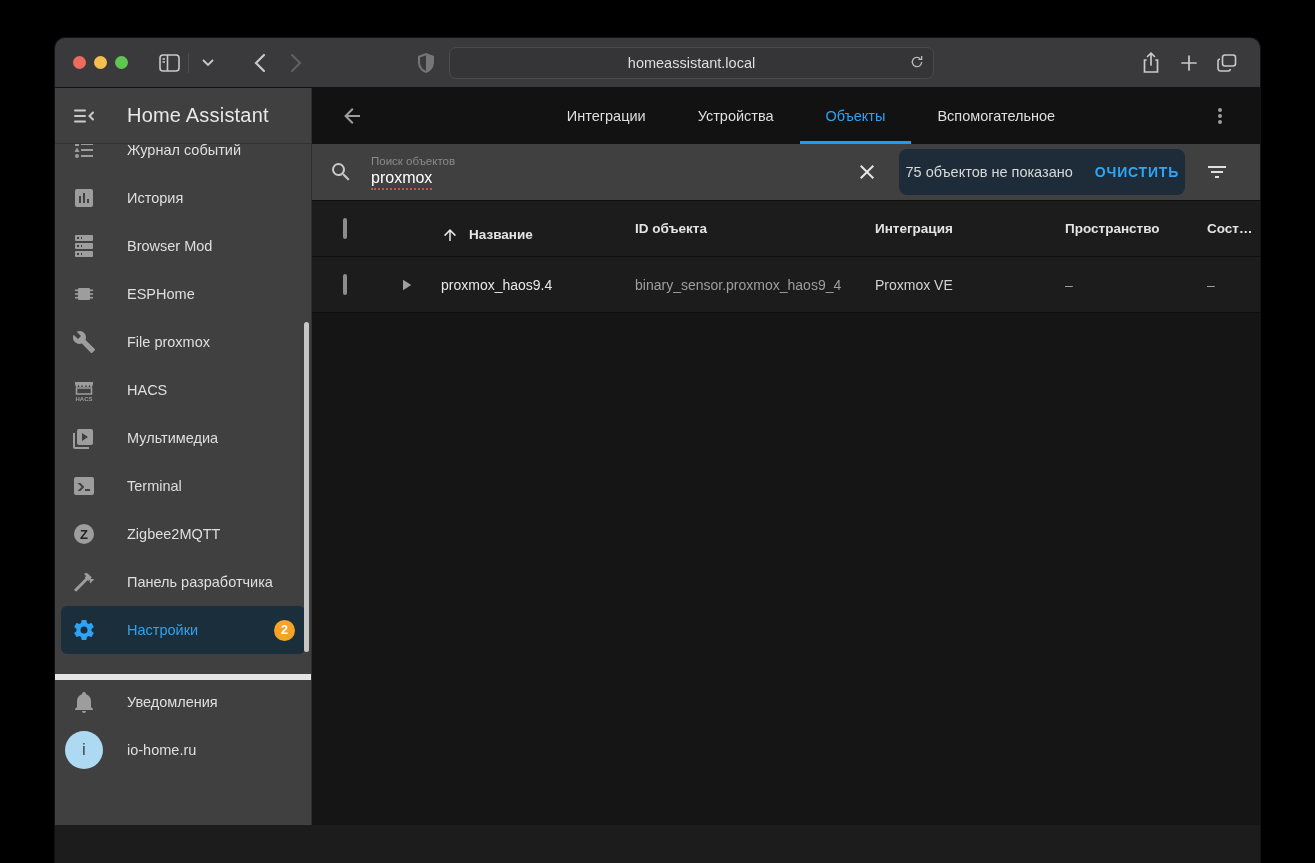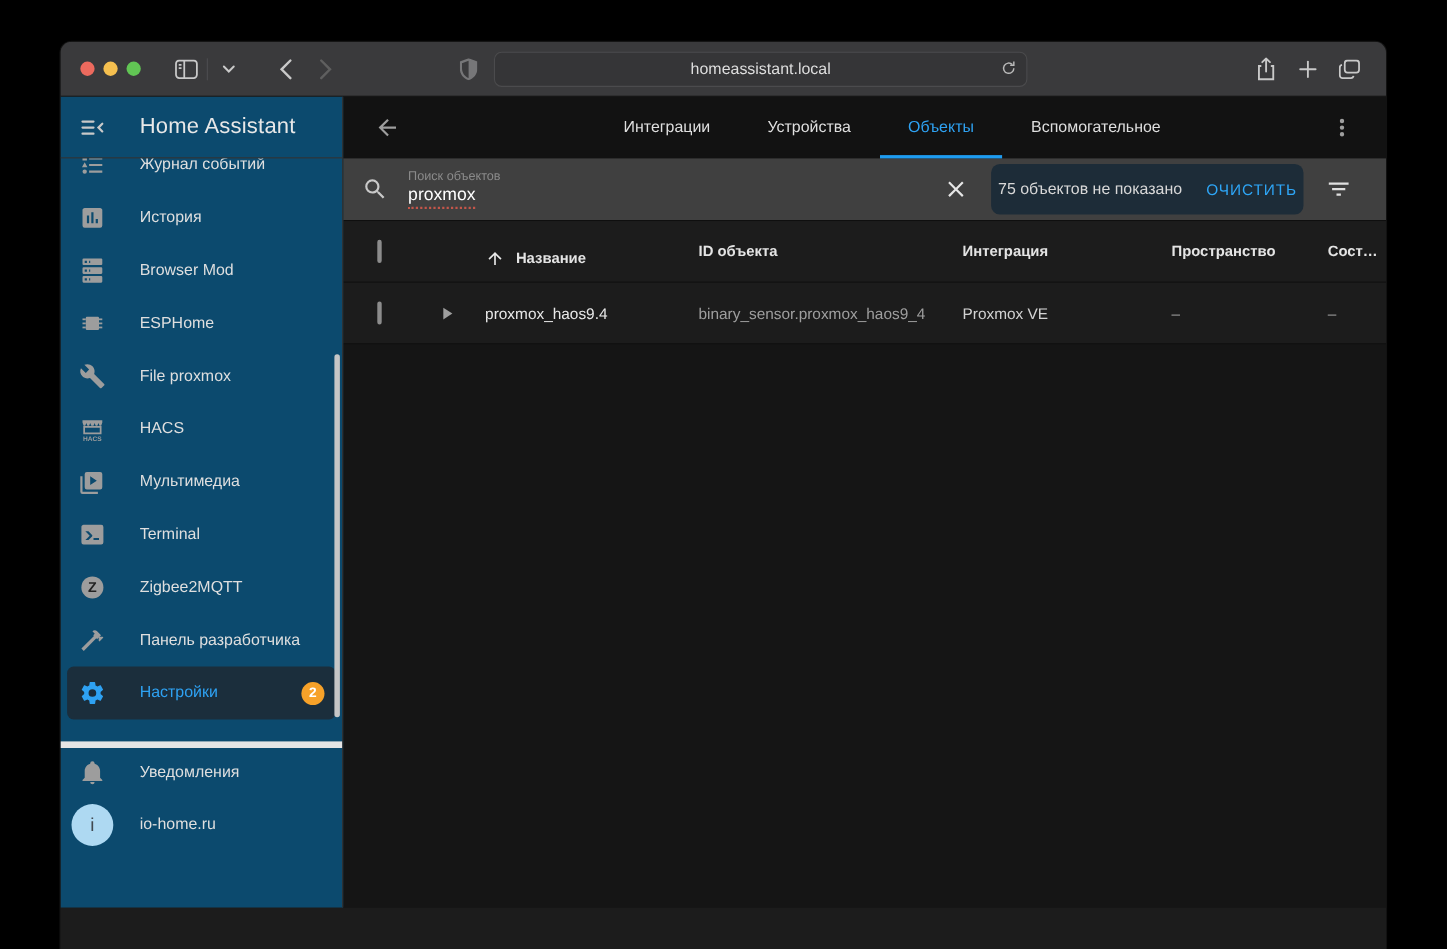--- a/index.html
+++ b/index.html
@@ -25,21 +25,21 @@
   .urlbar { margin-left:8px; width:485px; height:32px; background:#353537; border:1px solid #4b4b4d;
             border-radius:7px; display:flex; align-items:center; justify-content:center; position:relative; }
   .urlbar .url-text { color:#dedede; font-size:14.5px; }
   .reload { position:absolute; right:8px; top:5px; color:#b9b9b9; }
   .tb-right { margin-left:auto; display:flex; align-items:center; gap:8px; margin-right:18px; color:#c9c9c9; }
 
   
   .app { display:flex; height:737px; }
 
   
-  .sidebar { width:257px; background:#0c4a6e; border-right:1px solid #303030; display:flex; flex-direction:column; position:relative; }
+  .sidebar { width:257px; background:#404040; border-right:1px solid #303030; display:flex; flex-direction:column; position:relative; }
   .sb-header { height:56px; min-height:56px; display:flex; align-items:center; padding-left:17px; border-bottom:1px solid #333; }
   .sb-header .menu-ic { width:24px; color:#c9c9c9; }
   .sb-title { margin-left:31px; font-size:20px; color:#e8e8e8; letter-spacing:.2px; white-space:nowrap; }
   .sb-list { flex:1; overflow:hidden; padding-top:0; }
   .sb-item { height:48px; display:flex; align-items:center; padding-left:17px; cursor:pointer; }
   .sb-item:first-child { margin-top:-18px; }
   .sb-item .ic { width:24px; height:24px; color:#9d9d9d; flex:none; }
   .sb-item .lbl { margin-left:31px; font-size:14.5px; font-weight:500; color:#dfdfdf; white-space:nowrap; }
   .sb-item.selected { margin:0 6px; padding-left:11px; padding-right:10px; border-radius:6px; background:#1b2e3c; }
   .sb-item.selected .ic { color:#2ea2f3; }
@@ -65,21 +65,21 @@
   .kebab { margin-right:28px; width:24px; color:#9e9e9e; }
 
   .searchrow { height:57px; min-height:57px; background:#404040; display:flex; align-items:center; border-bottom:1px solid #0f0f0f; }
   .magnify { margin-left:17px; width:24px; color:#c9c9c9; flex:none; }
   .search-field { margin-left:18px; display:flex; flex-direction:column; }
   .search-label { font-size:11.5px; color:#8a8a8a; margin-bottom:2px; }
   .search-value { font-size:16px; color:#fff; width:max-content; border-bottom:2px dotted #c4564a; padding-bottom:1px; }
   .clear-x { margin-left:auto; width:24px; color:#e6e6e6; cursor:pointer; flex:none; }
   .banner { margin-left:20px; height:46px; background:#1d2c38; border-radius:8px; display:flex; align-items:center; padding:0 6px; }
   .banner-text { font-size:14.5px; color:#d8d8d8; white-space:nowrap; }
-  .banner-action { margin-left:22px; background:none; border:none; font-family:inherit; font-size:14px; font-weight:400;
+  .banner-action { margin-left:22px; background:none; border:none; font-family:inherit; font-size:14px; font-weight:700;
                    letter-spacing:.8px; color:#2ea6f7; cursor:pointer; white-space:nowrap; }
   .filter-ic { margin-left:20px; margin-right:31px; width:24px; color:#e0e0e0; cursor:pointer; flex:none; }
 
   .grid-row { display:grid; grid-template-columns:70px 48px 205px 240px 190px 142px 1fr; align-items:center;
               height:56px; min-height:56px; background:#1c1c1c; border-bottom:1px solid #0f0f0f; }
   .cb { width:18px; height:18px; margin-left:31px; border:2px solid #8c8c8c; border-radius:2px; background:transparent; }
   .col-name { padding-left:11px; display:flex; align-items:center;margin-top:12px; }
   .sort-arrow { width:18px; color:#e8e8e8; margin-right:10px; }
   .th { font-size:13.5px; font-weight:600; color:#e4e4e4; white-space:nowrap; overflow:hidden; }
   .expander { display:flex; justify-content:center; }

